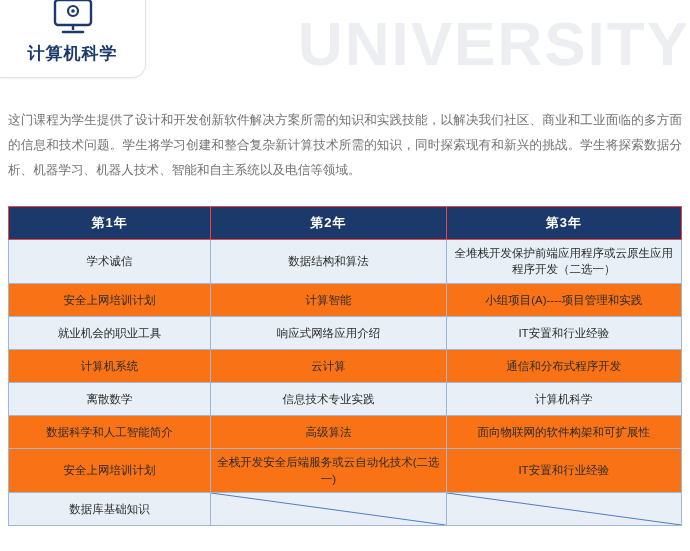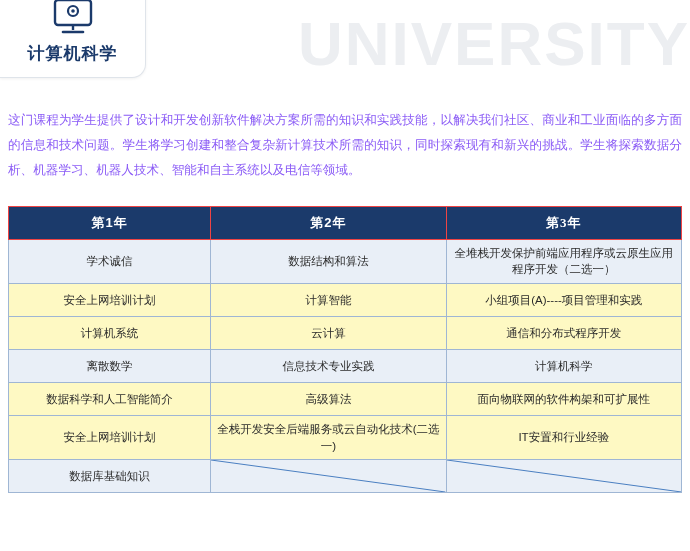--- a/index.html
+++ b/index.html
@@ -63,21 +63,21 @@
     font-weight: bold;
     color: #1b3a6b;
     letter-spacing: 1px;
   }
 
   
   .intro {
     margin: 18px 8px 0 8px;
     font-size: 12.6px;
     line-height: 2.0;
-    color: #8b5cf6;
+    color: #737373;
     text-align: justify;
   }
 
   
   .table-wrap {
     margin: 22px 8px 0 8px;
   }
   table.curriculum {
     width: 100%;
     border-collapse: collapse;
@@ -99,21 +99,21 @@
     color: #2b2b2b;
     padding: 5px 4px;
     height: 22px;
     vertical-align: middle;
     line-height: 1.45;
   }
   tr.row-shade td {
     background: #e9eff7;
   }
   tr.row-plain td {
-    background: #fef9c3;
+    background: #f97316;
   }
   td.tall {
     height: 46px;
   }
   td.empty-slash {
     padding: 0;
     position: relative;
     height: 26px;
   }
   td.empty-slash svg {
@@ -145,33 +145,38 @@
 </div>
 
 <p class="intro">这门课程为学生提供了设计和开发创新软件解决方案所需的知识和实践技能，以解决我们社区、商业和工业面临的多方面的信息和技术问题。学生将学习创建和整合复杂新计算技术所需的知识，同时探索现有和新兴的挑战。学生将探索数据分析、机器学习、机器人技术、智能和自主系统以及电信等领域。</p>
 
 <div class="table-wrap">
   <table class="curriculum">
     <thead>
       <tr>
         <th style="width:30%;">第1年</th>
         <th style="width:35%;">第2年</th>
-        <th style="width:35%;font-family:Liberation Serif, serif;">第3年</th>
+        <th style="width:35%;">第3年</th>
       </tr>
     </thead>
     <tbody>
       <tr class="row-shade">
         <td class="tall">学术诚信</td>
         <td class="tall">数据结构和算法</td>
         <td class="tall">全堆栈开发保护前端应用程序或云原生应用程序开发（二选一）</td>
       </tr>
       <tr class="row-plain">
         <td>安全上网培训计划</td>
         <td>计算智能</td>
         <td>小组项目(A)----项目管理和实践</td>
+      </tr>
+      <tr class="row-shade">
+        <td>就业机会的职业工具</td>
+        <td>响应式网络应用介绍</td>
+        <td>IT安置和行业经验</td>
       </tr>
       <tr class="row-plain">
         <td>计算机系统</td>
         <td>云计算</td>
         <td>通信和分布式程序开发</td>
       </tr>
       <tr class="row-shade">
         <td>离散数学</td>
         <td>信息技术专业实践</td>
         <td>计算机科学</td>

